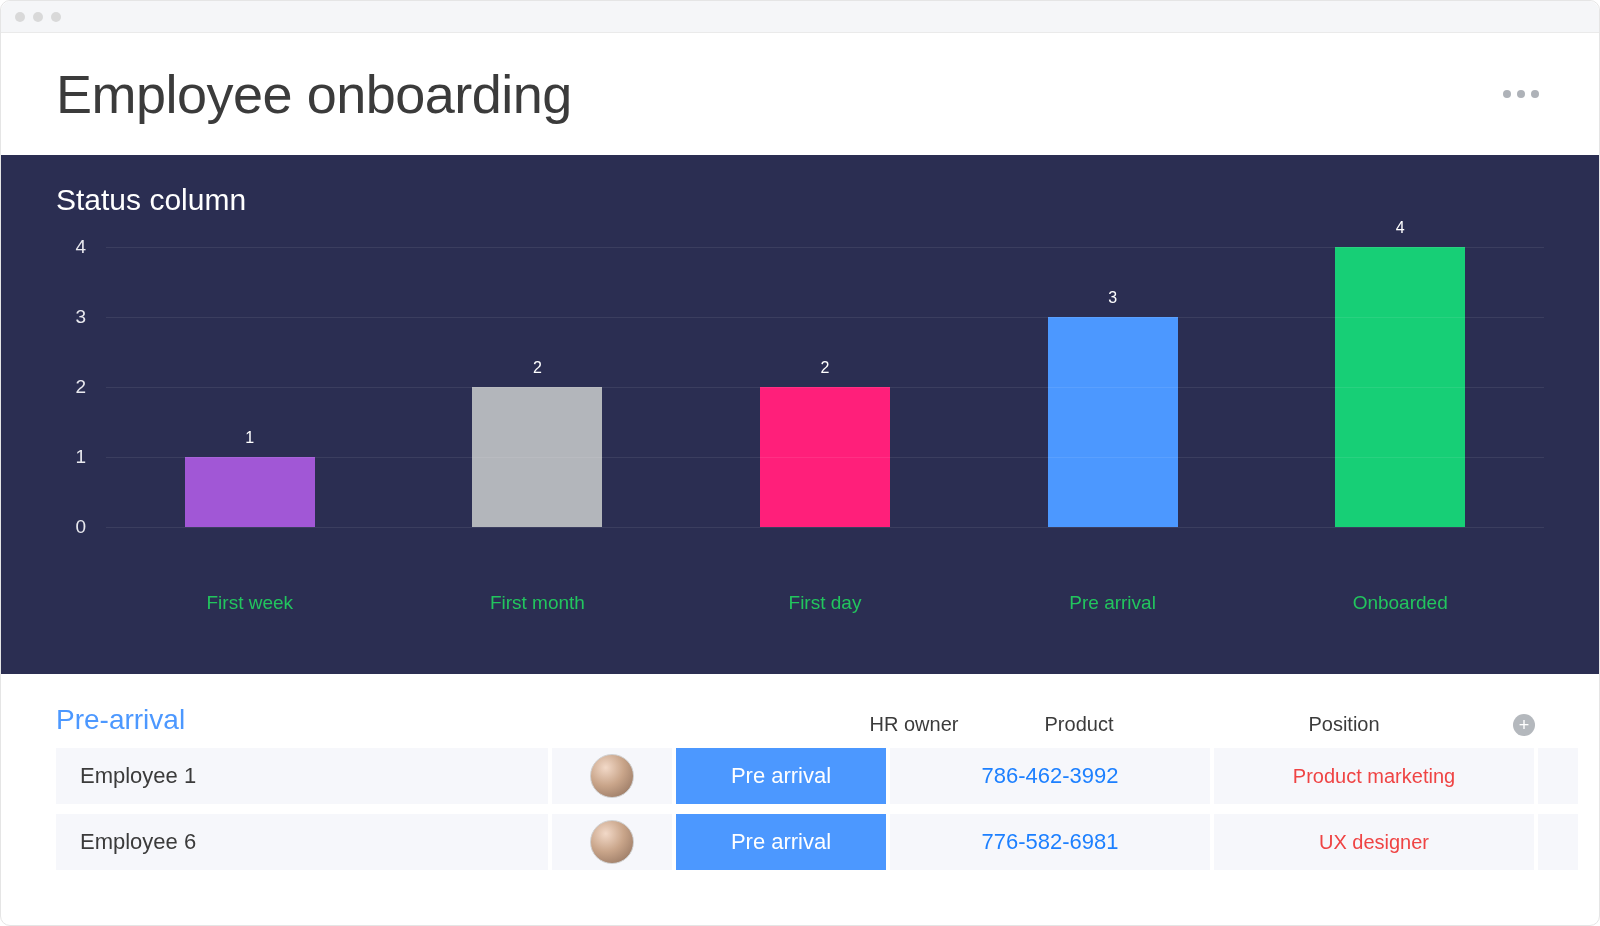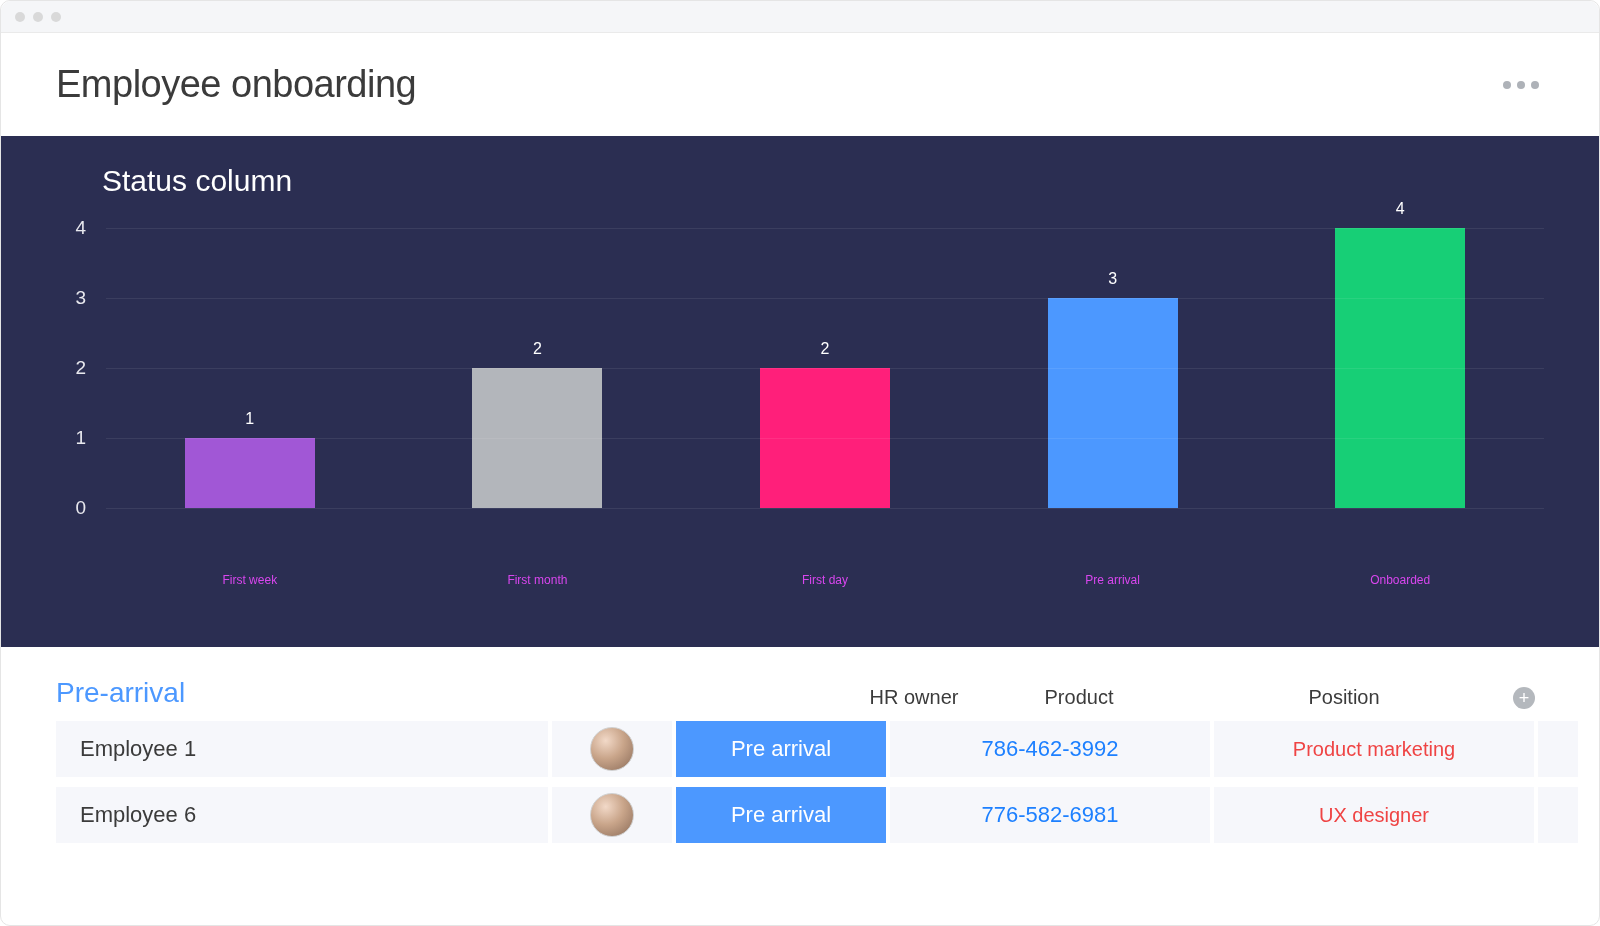--- a/index.html
+++ b/index.html
@@ -5,38 +5,38 @@
   * { box-sizing: border-box; margin: 0; padding: 0; }
   html, body { width: 1600px; height: 926px; font-family: -apple-system, "Helvetica Neue", Arial, sans-serif; background: #ffffff; overflow: hidden; }
   body { border-radius: 10px; border: 1px solid #e5e5e5; }
 
   
   .titlebar { height: 32px; width: 100%; background: #f5f6f8; border-bottom: 1px solid #eaeaea; display: flex; align-items: center; padding-left: 14px; gap: 8px; border-top-left-radius: 10px; border-top-right-radius: 10px; }
   .dot { width: 10px; height: 10px; border-radius: 50%; background: #d9d9d9; }
 
   
   .header { display: flex; align-items: center; justify-content: space-between; padding: 30px 60px 30px 55px; }
-  .header h1 { font-size: 38px; font-weight: 500; color: #3b3b3b; letter-spacing: -0.5px; }
+  .header h1 { font-size: 54px; font-weight: 500; color: #3b3b3b; letter-spacing: -0.5px; }
   .more { display: flex; gap: 6px; }
   .more .d { width: 8px; height: 8px; border-radius: 50%; background: #aeb2b8; }
 
   
   .chart-panel { background: #2b2e52; color: #ffffff; padding: 28px 55px 60px 55px; }
-  .chart-title { font-size: 30px; font-weight: 400; margin-bottom: 30px; margin-left: 46px; }
+  .chart-title { font-size: 30px; font-weight: 400; margin-bottom: 30px; }
   .chart-area { position: relative; height: 330px; display: flex; }
   .y-axis { position: relative; width: 30px; height: 280px; }
   .y-tick { position: absolute; right: 0; font-size: 19px; transform: translateY(-50%); color: #e8e8ee; }
   .plot { position: relative; flex: 1; height: 280px; margin-left: 20px; }
   .gridline { position: absolute; left: 0; right: 0; border-top: 1px solid rgba(255,255,255,0.08); }
   .bars { position: absolute; left: 0; right: 0; bottom: 0; top: 0; display: flex; justify-content: space-around; align-items: flex-end; }
   .bar-slot { width: 20%; display: flex; flex-direction: column; align-items: center; position: relative; }
   .bar-label { position: absolute; bottom: 100%; margin-bottom: 10px; font-size: 16px; color: #ffffff; }
   .bar { width: 130px; }
   .x-labels { display: flex; justify-content: space-around; margin-left: 50px; margin-top: 15px; }
-  .x-label { width: 20%; text-align: center; font-size: 12px; color: #d946ef; }
+  .x-label { width: 20%; text-align: center; font-size: 19px; color: #22c55e; }
 
   
   .table-section { padding: 30px 55px 0 55px; }
   .table-head-row { display: flex; align-items: flex-end; }
   .group-title { font-size: 28px; color: #4c98ff; font-weight: 400; margin-right: auto; flex: 0 0 500px; }
   .col-head { color: #3b3b3b; font-size: 20px; text-align: center; }
   .col-hr { flex: 0 0 120px; }
   .col-status { flex: 0 0 210px; }
   .col-contact { flex: 0 0 320px; }
   .col-position { flex: 0 0 320px; }

